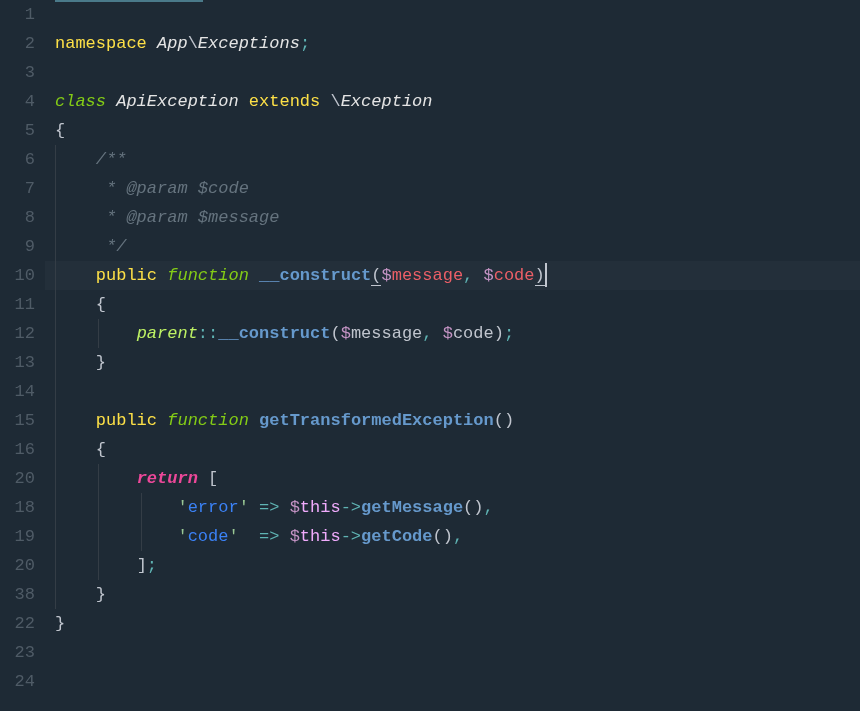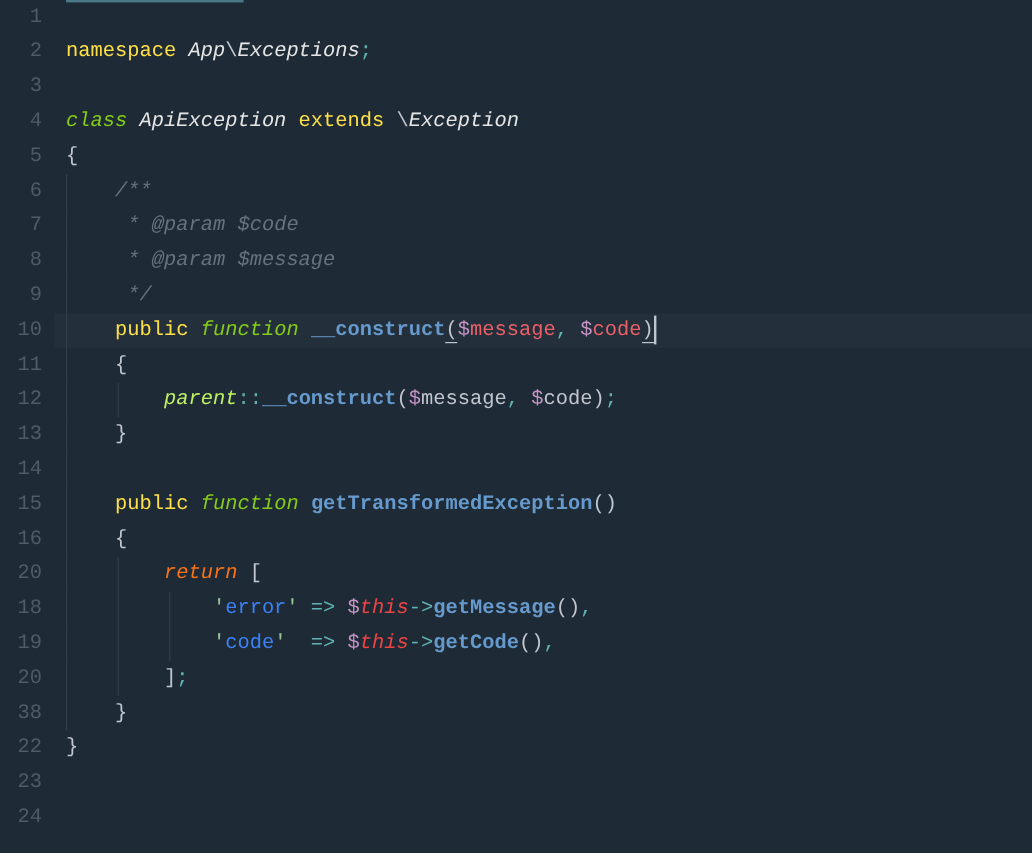--- a/index.html
+++ b/index.html
@@ -76,23 +76,23 @@
     .keyword-italic { color: #84cc16; font-style: italic; }
     .type-name { color: #e5e5e5; font-style: italic; }
     .punct { color: #c0c5ce; }
     .punct-teal { color: #5fb3b3; }
     .comment { color: #65737e; font-style: italic; }
     .comment-tag { color: #65737e; font-style: italic; }
     .func-name { color: #6699cc; font-weight: bold; }
     .dollar { color: #c594c5; }
     .var-red { color: #ec5f67; }
     .var-plain { color: #c0c5ce; }
-    .this-italic { color: #ef4444; font-style: italic; }
+    .this-italic { color: #f0abfc; }
     .parent-italic { color: #bef264; font-style: italic; }
-    .return-italic { color: #f97316; font-style: italic; }
+    .return-italic { color: #ec4899; font-style: italic; font-weight: bold; }
     .string { color: #3b82f6; }
     .string-quote { color: #99c794; }
     .arrow { color: #5fb3b3; }
     .dcolon { color: #5fb3b3; }
     .comma { color: #5fb3b3; }
     .paren-highlight { color: #c0c5ce; border-bottom: 1px solid #c0c5ce; }
     .brace { color: #c0c5ce; }
     .bracket { color: #c0c5ce; }
   </style>
 </head>

